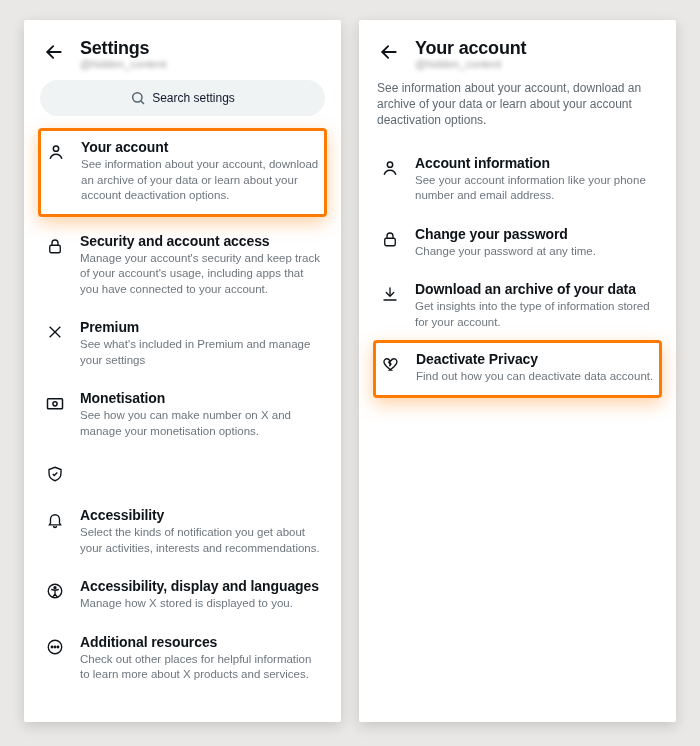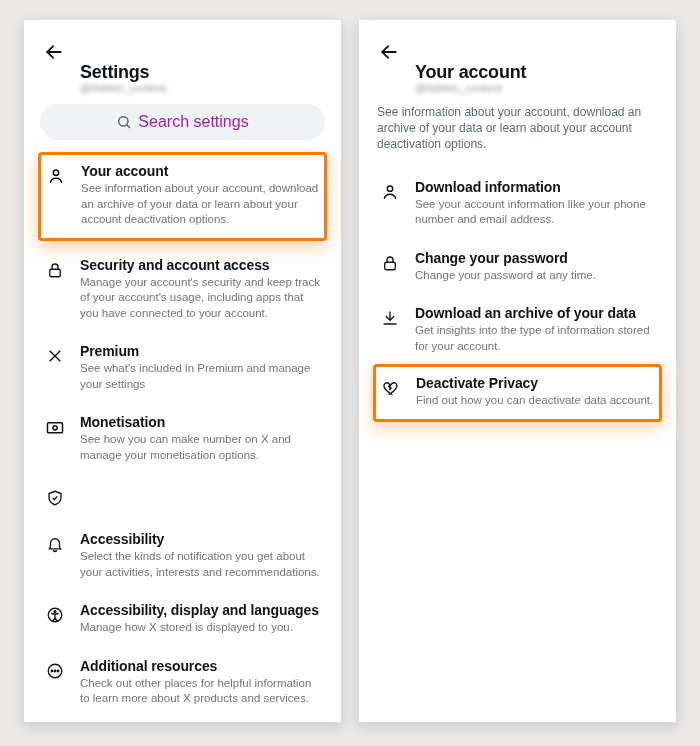--- a/index.html
+++ b/index.html
@@ -33,42 +33,41 @@
     display: flex; align-items: center; justify-content: center;
     cursor: pointer;
     margin-top: 2px;
   }
   .titleblock { flex: 1; }
   .title {
     font-size: 18px;
     font-weight: 800;
     color: #0f1419;
     letter-spacing: -.2px;
-    margin-top: 24px;
   }
   .handle {
     font-size: 11px;
     color: #9a9a9a;
     filter: blur(2px);
     margin-top: -1px;
   }
   .searchbar {
     background: #eff3f4;
     border-radius: 22px;
     height: 36px;
     display: flex;
     align-items: center;
     justify-content: center;
     gap: 6px;
     margin: 6px 2px 14px 2px;
     cursor: text;
   }
   .searchbar span.ph {
-    color: #a21caf;
-    font-size: 16px;
+    color: #0f172a;
+    font-size: 12px;
   }
   .desc {
     font-size: 12px;
     line-height: 1.35;
     color: #606a73;
     margin: 4px 4px 16px 4px;
   }
   .list { display: flex; flex-direction: column; }
   .item {
     display: flex;
@@ -260,21 +259,21 @@
   <div class="list">
 
     <div class="item">
       <div class="ic">
         <svg width="20" height="20" viewBox="0 0 24 24" fill="none" stroke="#0f1419" stroke-width="1.8">
             <circle cx="12" cy="8" r="3.2"></circle>
             <path d="M5 20c1.2-3.6 4-5.3 7-5.3s5.8 1.7 7 5.3"></path>
           </svg>
       </div>
       <div>
-        <div class="it-title">Download information</div>
+        <div class="it-title">Account information</div>
         <div class="it-sub">See your account information like your phone number and email address.</div>
       </div>
     </div>
 
     <div class="item">
       <div class="ic">
         <svg width="18" height="18" viewBox="0 0 24 24" fill="none" stroke="#0f1419" stroke-width="1.8">
             <rect x="5" y="11" width="14" height="10" rx="2"></rect>
             <path d="M8 11V8a4 4 0 0 1 8 0v3"></path>
           </svg>

